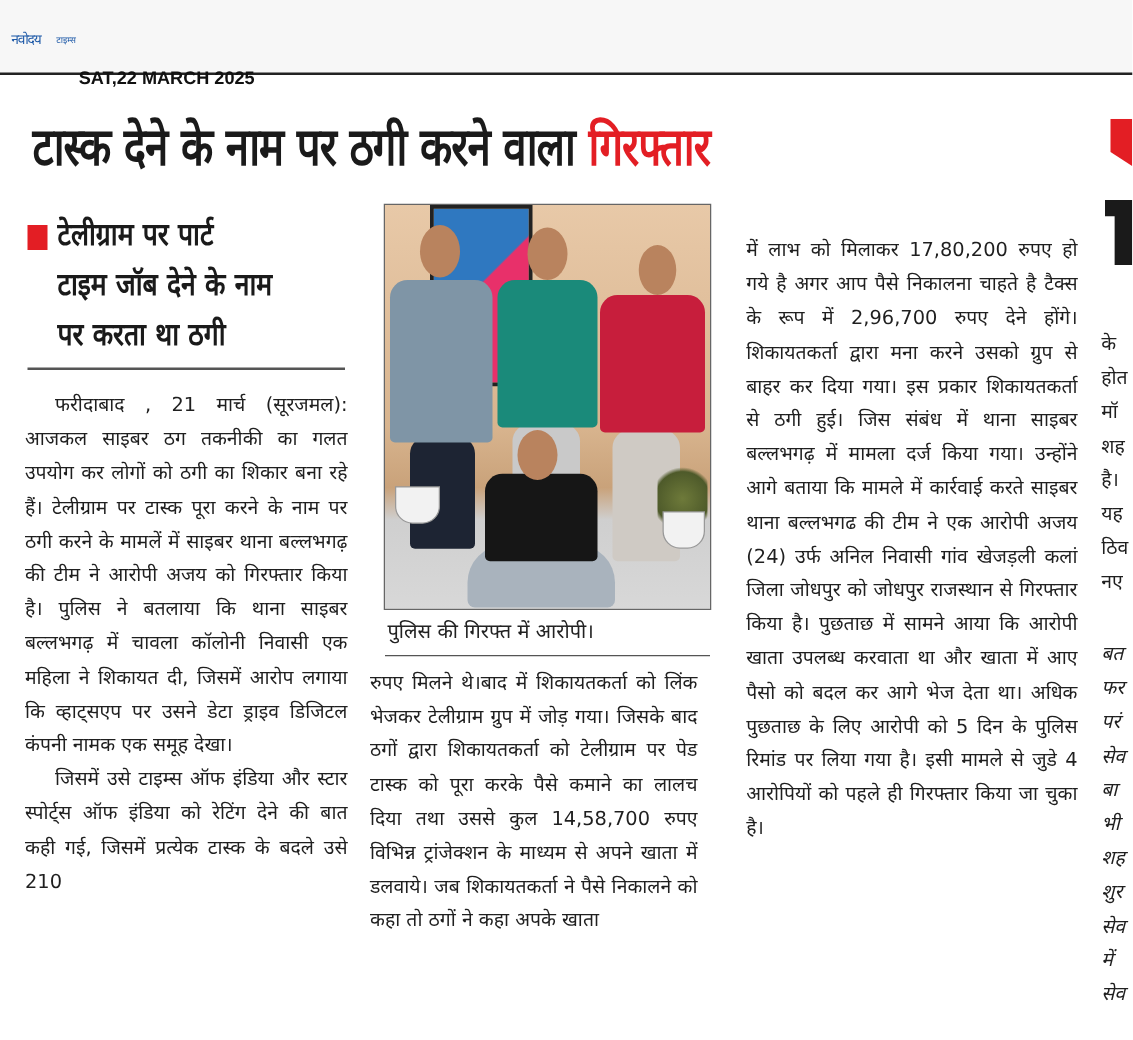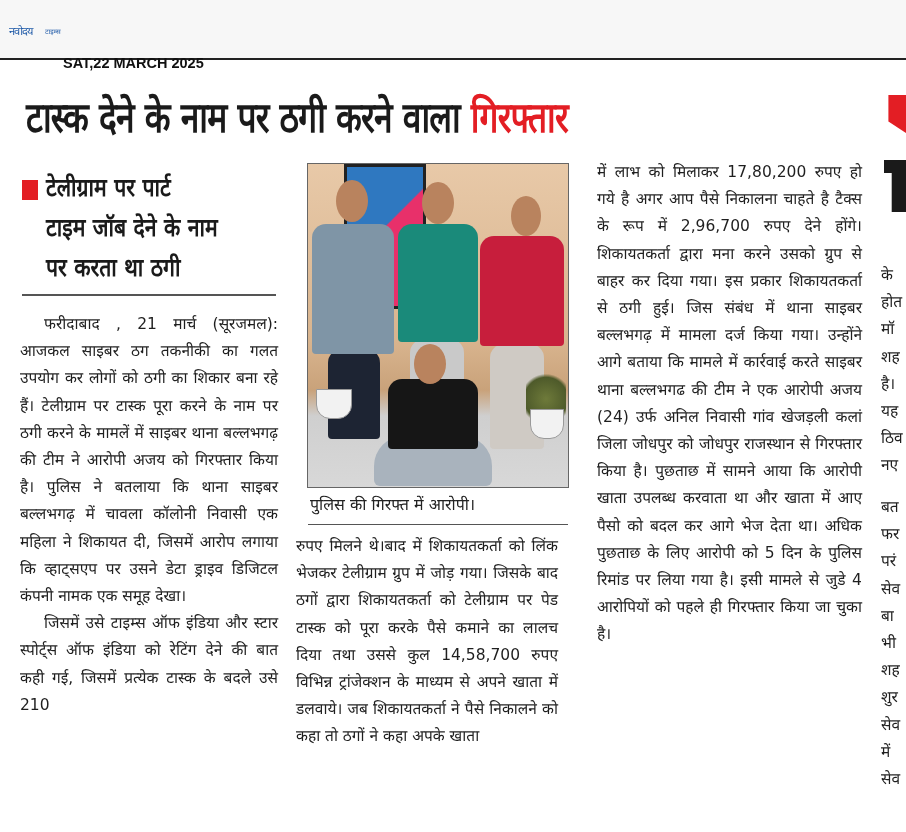--- a/index.html
+++ b/index.html
@@ -20,23 +20,23 @@
   .subhead { position: absolute; left: 22px; top: 168px; width: 270px; }
   .subhead .bullet { position: absolute; left: 0; top: 12px; width: 16px; height: 20px; background: #e31e24; }
   .subhead .text { position: absolute; left: 24px; top: 0; width: 260px; font-weight: bold; font-size: 25px; line-height: 40px; color: #1a1a1a; transform: scaleX(0.85); transform-origin: left top; white-space: nowrap; }
   .rule { position: absolute; height: 2px; background: #555; }
 
   .col { position: absolute; font-family: "DejaVu Sans", sans-serif; font-size: 15.5px; line-height: 27.2px; color: #1f1f1f; text-align: justify; }
   .col p { text-align-last: left; }
   .col1 { left: 20px; top: 311px; width: 258px; }
   .col1 .indent { text-indent: 24px; }
   .col2 { left: 296px; top: 533px; width: 262px; }
-  .col3 { left: 597px; top: 159px; width: 265px; }
+  .col3 { left: 597px; top: 187px; width: 265px; }
   .col4 { left: 881px; top: 262px; width: 25px; overflow: hidden; white-space: nowrap; }
-  .col4b { left: 881px; top: 494px; width: 25px; overflow: hidden; white-space: nowrap; }
+  .col4b { left: 881px; top: 510px; width: 25px; overflow: hidden; white-space: nowrap; font-style: italic; }
 
   .photo { position: absolute; left: 307px; top: 163px; width: 262px; height: 325px; border: 1px solid #666; overflow: hidden; background: linear-gradient(180deg, #e8c9a8 0%, #d8b48e 55%, #c9a27a 70%, #cfcfcf 78%, #d8d8d8 100%); }
   .board { position: absolute; left: 36px; top: 0; width: 82px; height: 145px; background: linear-gradient(135deg, #2f78c0 0%, #2f78c0 45%, #e8306a 46%, #e8306a 100%); border: 3px solid #222; }
   .person { position: absolute; border-radius: 14px 14px 4px 4px; }
   .head { position: absolute; border-radius: 50%; background: #b9835e; }
   .p1 { left: 4px; top: 60px; width: 82px; height: 130px; background: #7f95a6; }
   .p1l { left: 20px; top: 185px; width: 52px; height: 90px; background: #1d2433; }
   .h1 { left: 28px; top: 16px; width: 32px; height: 42px; }
   .p2 { left: 90px; top: 60px; width: 80px; height: 118px; background: #1a8a7a; }
   .p2l { left: 102px; top: 175px; width: 54px; height: 110px; background: #c9c9c9; }

